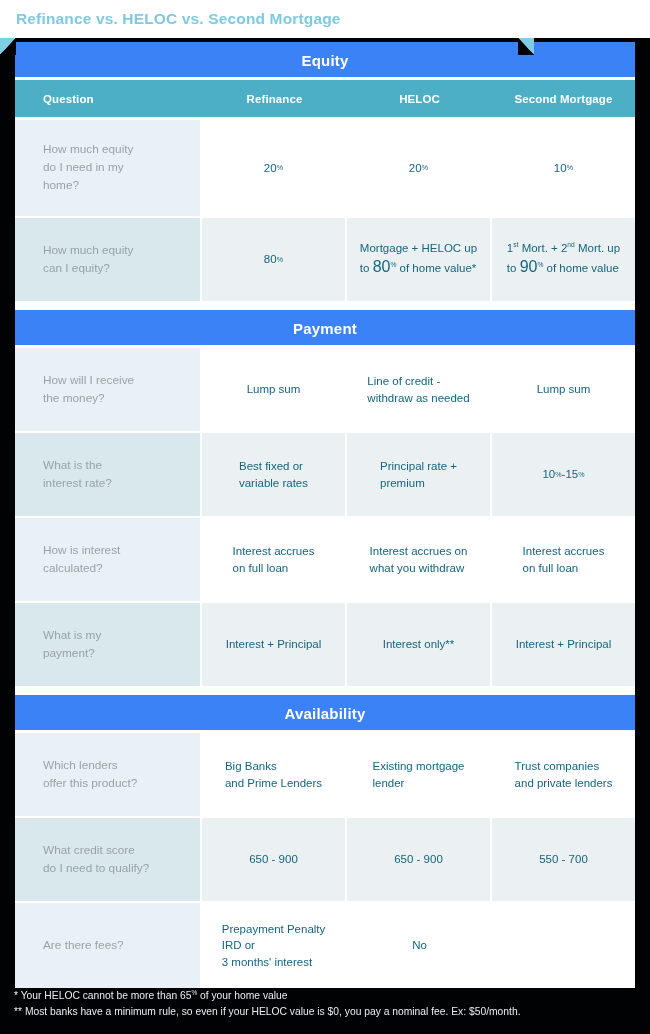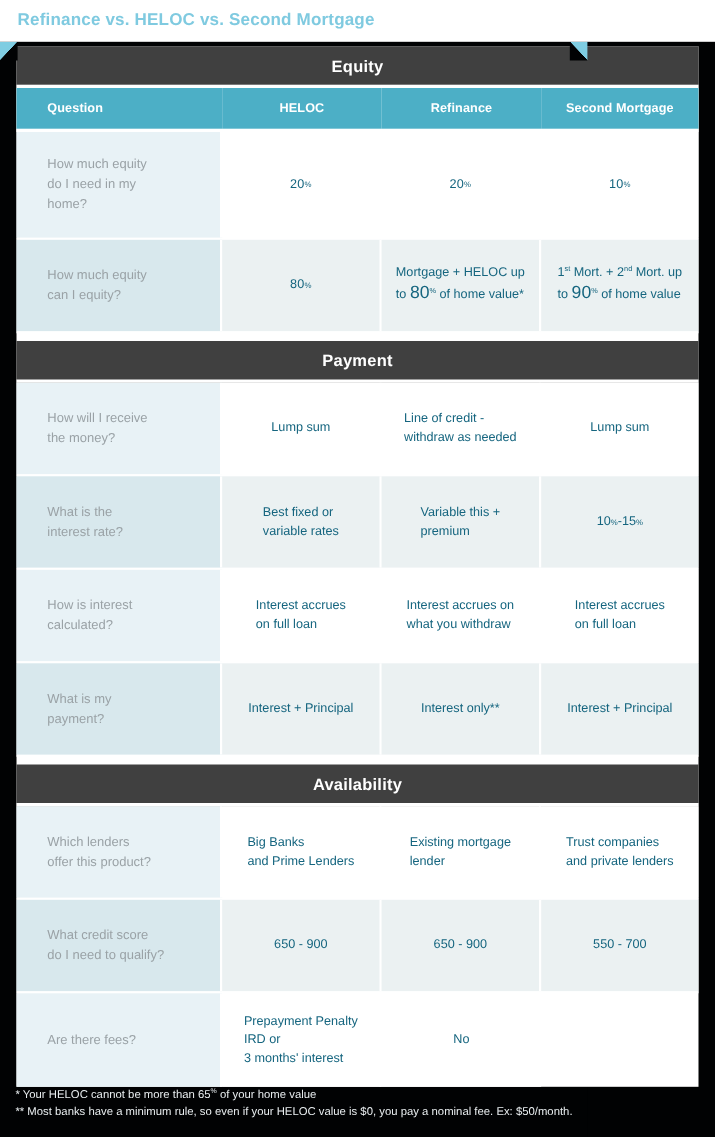--- a/index.html
+++ b/index.html
@@ -54,21 +54,21 @@
   .table {
     position: absolute;
     left: 15px;
     top: 42px;
     width: 620px;
     background: #ffffff;
   }
 
   
   .section-band {
-    background: #404040;
+    background: #3b82f6;
     color: #ffffff;
     font-size: 15px;
     font-weight: bold;
     text-align: center;
     letter-spacing: 0.2px;
     height: 38px;
     line-height: 38px;
     border-bottom: 3px solid #ffffff;
   }
 
@@ -163,22 +163,22 @@
   </div>
   <div class="fold fold-left"></div>
   <div class="fold fold-right"></div>
 
   <div class="table">
 
     <div class="section-band">Equity</div>
 
     <div class="colhead">
       <div class="cell q c-q">Question</div>
+      <div class="cell c-1">Refinance</div>
       <div class="cell c-2">HELOC</div>
-      <div class="cell c-1">Refinance</div>
       <div class="cell c-3">Second Mortgage</div>
     </div>
 
     <div class="row odd" style="height:98px">
       <div class="cell q c-q">
         <span>
           <span>How much equity</span><br>
           <span>do I need in my</span><br>
           <span>home?</span>
         </span>
@@ -249,21 +249,21 @@
         </span>
       </div>
       <div class="cell c-1">
         <span>
           <span>Best fixed or</span><br>
           <span>variable rates</span>
         </span>
       </div>
       <div class="cell c-2">
         <span>
-          <span>Variable this +</span><br>
+          <span>Principal rate +</span><br>
           <span>premium</span>
         </span>
       </div>
       <div class="cell c-3 mid">
         <span>10</span>
           <sup>%</sup>
           <span> - </span>
           <span>15</span>
           <sup>%</sup>
       </div>

